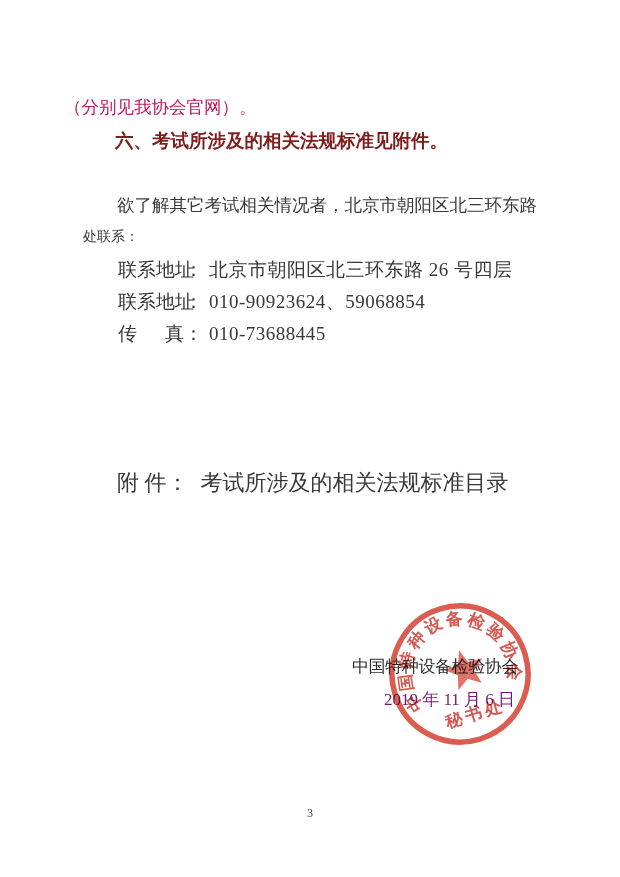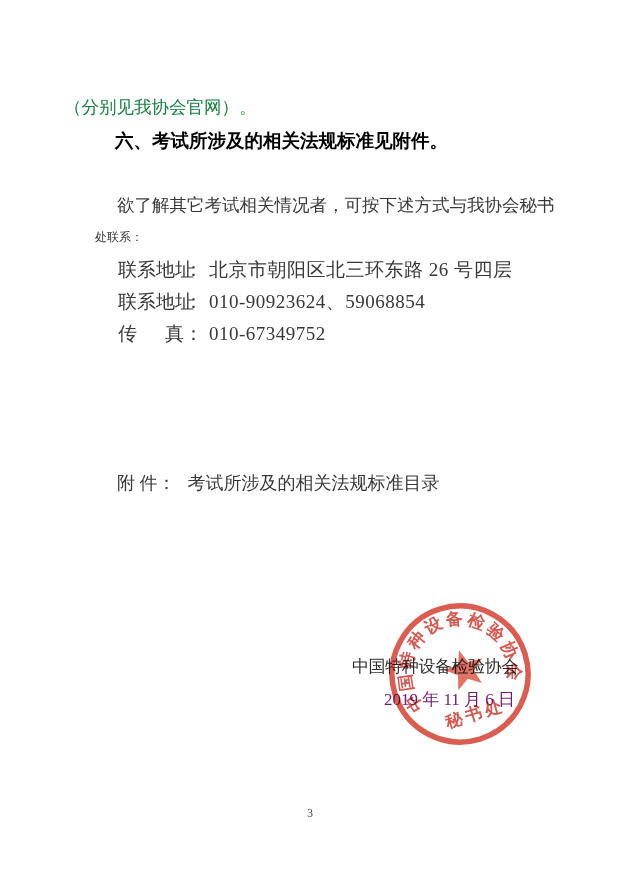--- a/index.html
+++ b/index.html
@@ -7,38 +7,38 @@
   .page {
     position:relative;
     width:620px; height:877px;
     background:#ffffff;
     overflow:hidden;
     font-family:"Liberation Serif","DejaVu Serif",serif;
     color:#383838;
   }
   .abs { position:absolute; white-space:nowrap; }
 
-  .intro-line   { top:96px;  left:64px;  font-size:17.5px; line-height:22px; color:#15803d; }
+  .intro-line   { top:96px;  left:64px;  font-size:17.5px; line-height:22px; color:#be185d; }
   .heading-line { top:129px; left:115px; font-size:18.5px; line-height:23px; font-weight:bold;
-                  color:#000000; font-family:"Liberation Sans","DejaVu Sans",sans-serif; }
+                  color:#7f1d1d; font-family:"Liberation Sans","DejaVu Sans",sans-serif; }
 
   .para-1 { top:194px; left:117px; font-size:17.5px; line-height:22px; }
-  .para-2 { top:226px; left:83px;  font-size:12px; line-height:22px;margin-left:12px; }
+  .para-2 { top:226px; left:83px;  font-size:14px; line-height:22px; }
 
   .contact-block { top:254px; left:118px; }
   .contact-row { height:32px; line-height:32px; font-size:19px; white-space:nowrap; }
   .contact-label {
     display:inline-block; width:66px;
     text-align:justify; text-align-last:justify;
     vertical-align:baseline;
   }
   .contact-colon { display:inline-block; margin-right:6px; }
   .contact-value { letter-spacing:0.5px; }
 
-  .attachment-line { top:467px; left:117px; font-size:18px; line-height:32px; }
+  .attachment-line { top:467px; left:117px; font-size:22px; line-height:32px; }
   .attachment-value { margin-left:12px; }
 
   .sig-org  { top:656px; left:352px; font-size:17px; line-height:22px; color:#2e2e2e; letter-spacing:-0.4px; }
   .sig-date { top:689px; left:384px; font-size:17px; line-height:22px; color:#701a75; }
 
   .seal-wrap {
     position:absolute; left:375px; top:589px;
     width:170px; height:170px;
     mix-blend-mode:multiply;
     pointer-events:none;
@@ -58,32 +58,32 @@
 </style>
 </head>
 <body>
 
 <div class="page">
 
   <div class="abs intro-line">（分别见我协会官网）。</div>
 
   <div class="abs heading-line">六、考试所涉及的相关法规标准见附件。</div>
 
-  <div class="abs para-1">欲了解其它考试相关情况者，可按下述方式与我协会秘书</div>
+  <div class="abs para-1">欲了解其它考试相关情况者，北京市朝阳区北三环东路</div>
   <div class="abs para-2">处联系：</div>
 
   <div class="abs contact-block">
     <div class="contact-row">
       <span class="contact-label">联系地址</span><span class="contact-colon">：</span><span class="contact-value">北京市朝阳区北三环东路 26 号四层</span>
     </div>
     <div class="contact-row">
       <span class="contact-label">联系地址</span><span class="contact-colon">：</span><span class="contact-value">010-90923624、59068854</span>
     </div>
     <div class="contact-row">
-      <span class="contact-label">传真</span><span class="contact-colon">：</span><span class="contact-value">010-67349752</span>
+      <span class="contact-label">传真</span><span class="contact-colon">：</span><span class="contact-value">010-73688445</span>
     </div>
   </div>
 
   <div class="abs attachment-line">
     <span>附 件：</span><span class="attachment-value">考试所涉及的相关法规标准目录</span>
   </div>
 
   <div class="abs sig-org">中国特种设备检验协会</div>
   <div class="abs sig-date">2019 年 11 月 6 日</div>
 

